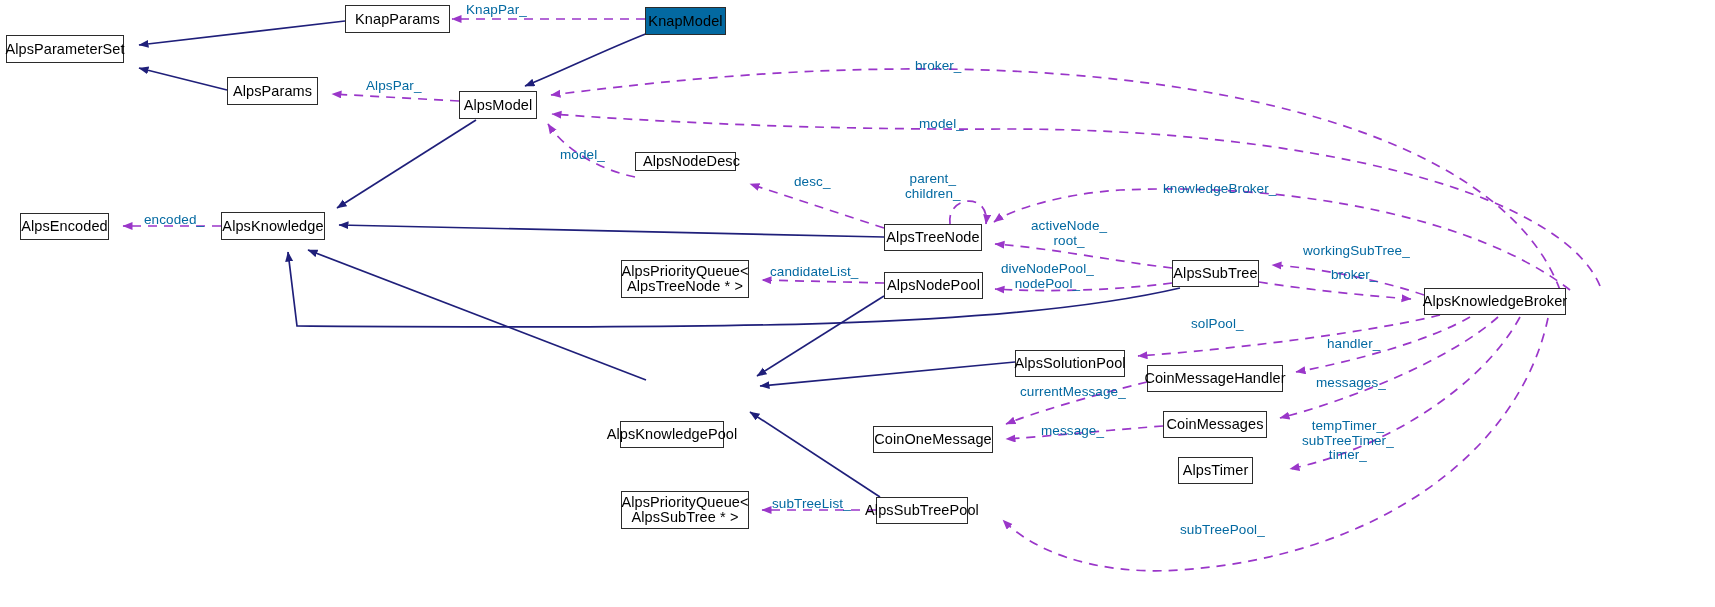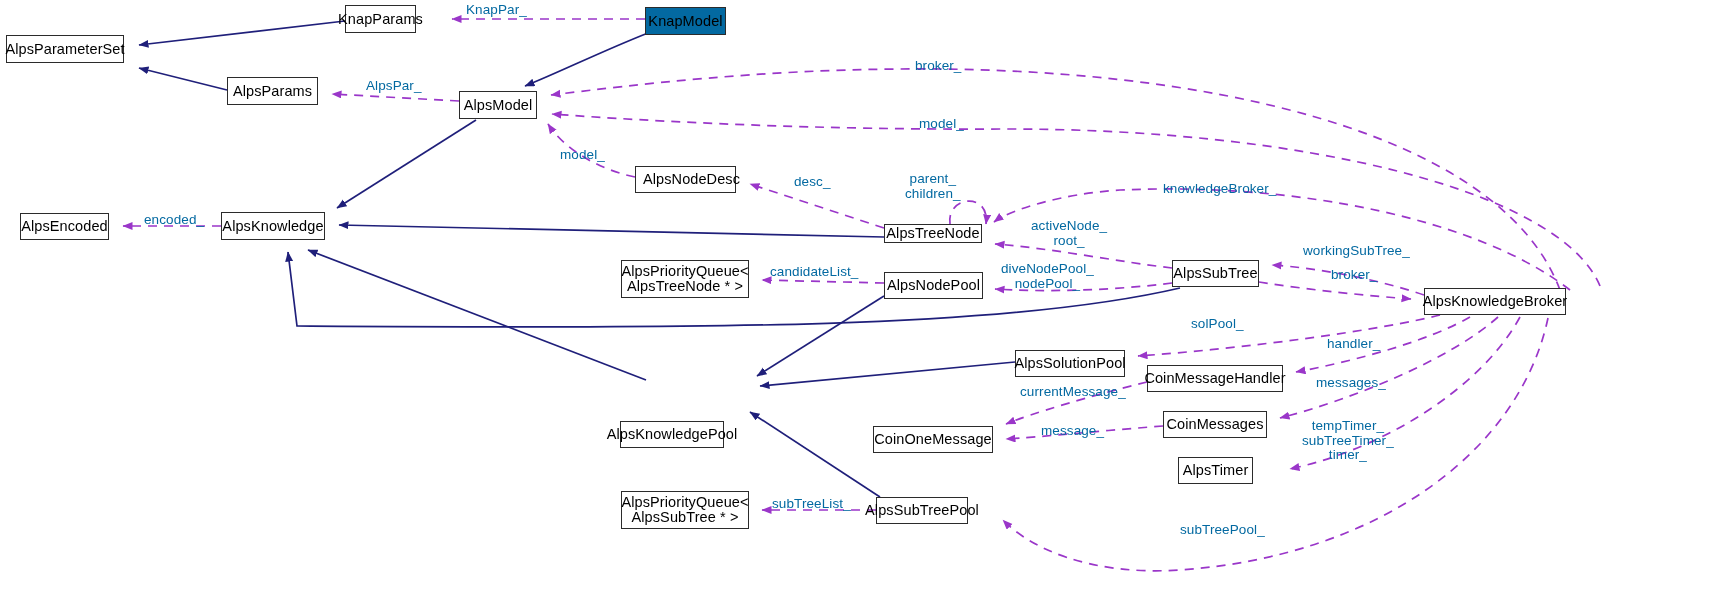--- a/index.html
+++ b/index.html
@@ -135,28 +135,28 @@
       <path d="M1520,317 C1480,390 1380,450 1290,469"></path>
 
       <path d="M876,510 L762,510"></path>
 
       <path d="M1548,318 C1520,450 1380,556 1180,570 C1090,576 1030,548 1003,520"></path>
     </g>
   </svg>
 
   <div id="nodes">
       <div class="node" style="left: 6px; top: 35px; width: 118px; height: 28px;">AlpsParameterSet</div>
-      <div class="node" style="left: 345px; top: 5px; width: 71px; height: 28px;">KnapParams</div>
+      <div class="node" style="left: 345px; top: 5px; width: 105px; height: 28px;">KnapParams</div>
       <div class="node highlight" style="left: 645px; top: 7px; width: 81px; height: 28px;">KnapModel</div>
       <div class="node" style="left: 227px; top: 77px; width: 91px; height: 28px;">AlpsParams</div>
       <div class="node" style="left: 459px; top: 91px; width: 78px; height: 28px;">AlpsModel</div>
       <div class="node" style="left: 20px; top: 213px; width: 89px; height: 27px;">AlpsEncoded</div>
       <div class="node" style="left: 221px; top: 212px; width: 104px; height: 28px;">AlpsKnowledge</div>
-      <div class="node" style="left: 635px; top: 166px; width: 101px; height: 27px; padding-left: 12px;">AlpsNodeDesc</div>
-      <div class="node" style="left: 884px; top: 224px; width: 98px; height: 19px;">AlpsTreeNode</div>
+      <div class="node" style="left: 635px; top: 152px; width: 101px; height: 19px; padding-left: 12px;">AlpsNodeDesc</div>
+      <div class="node" style="left: 884px; top: 224px; width: 98px; height: 27px;">AlpsTreeNode</div>
       <div class="node" style="left: 621px; top: 260px; width: 128px; height: 38px;">AlpsPriorityQueue&lt;
 AlpsTreeNode * &gt;</div>
       <div class="node" style="left: 884px; top: 272px; width: 99px; height: 27px;">AlpsNodePool</div>
       <div class="node" style="left: 1172px; top: 260px; width: 87px; height: 27px;">AlpsSubTree</div>
       <div class="node" style="left: 1424px; top: 288px; width: 142px; height: 27px;">AlpsKnowledgeBroker</div>
       <div class="node" style="left: 1015px; top: 350px; width: 110px; height: 27px;">AlpsSolutionPool</div>
       <div class="node" style="left: 1147px; top: 365px; width: 136px; height: 27px;">CoinMessageHandler</div>
       <div class="node" style="left: 620px; top: 380px; width: 104px; height: 27px; margin-top: 41px;">AlpsKnowledgePool</div>
       <div class="node" style="left: 1163px; top: 411px; width: 104px; height: 27px;">CoinMessages</div>
       <div class="node" style="left: 873px; top: 426px; width: 120px; height: 27px;">CoinOneMessage</div>

